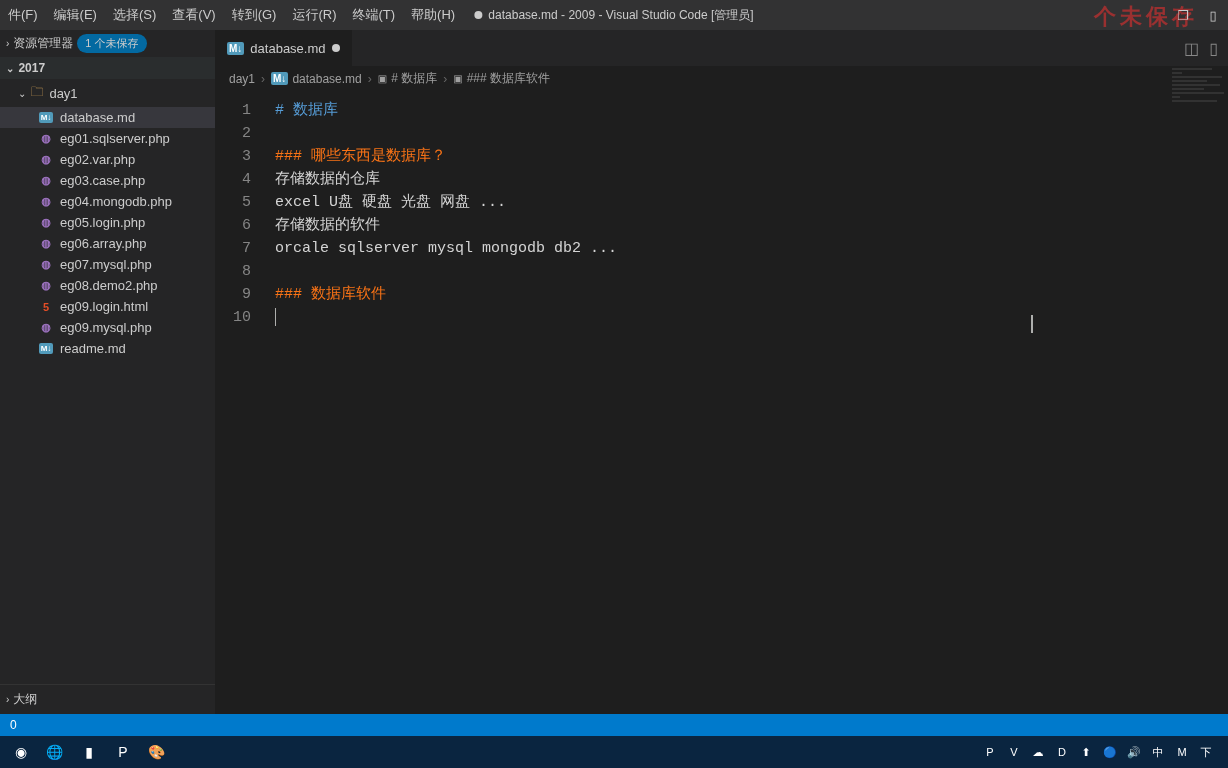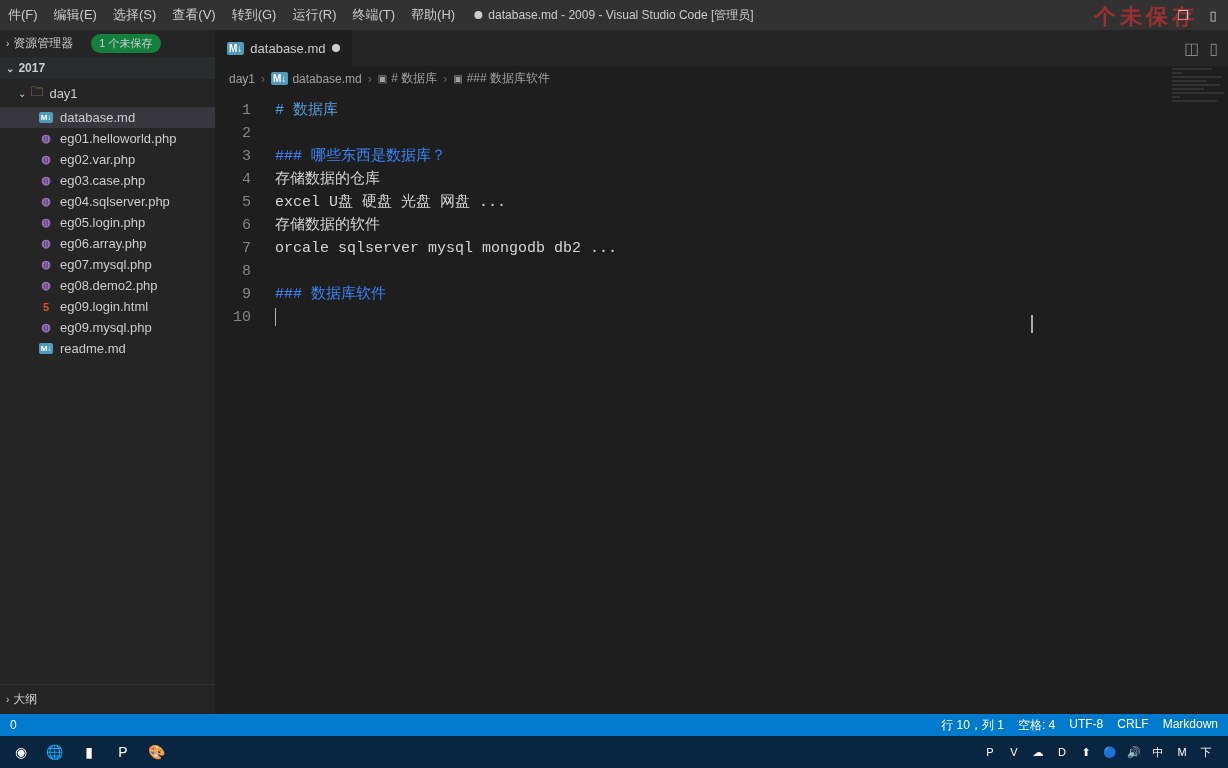--- a/index.html
+++ b/index.html
@@ -10,21 +10,21 @@
 .menubar .title .dot { width: 8px; height: 8px; border-radius: 50%; background: #cccccc; }
 .watermark { position: absolute; right: 30px; top: 2px; color: #c73030; font-size: 22px; font-weight: bold; opacity: 0.7; letter-spacing: 4px; }
 .win-controls { position: absolute; right: 0; top: 0; display: flex; }
 .win-controls span { width: 30px; height: 30px; display: flex; align-items: center; justify-content: center; cursor: pointer; }
 .main { display: flex; height: calc(100% - 30px - 22px - 32px); }
 .sidebar { width: 215px; background: #252526; display: flex; flex-direction: column; }
 .explorer-header { display: flex; align-items: center; justify-content: space-between; padding: 8px 12px; font-size: 11px; color: #bbbbbb; text-transform: uppercase; }
 .explorer-header .dots { font-size: 16px; letter-spacing: 2px; cursor: pointer; }
 .editors-header { display: flex; align-items: center; padding: 4px 6px; font-size: 12px; cursor: pointer; }
 .editors-header .chev { margin-right: 4px; font-size: 10px; }
-.editors-header .badge { background: #15803d; border-radius: 10px; padding: 2px 8px; font-size: 11px; margin-left: 18px; }
+.editors-header .badge { background: #0369a1; border-radius: 10px; padding: 2px 8px; font-size: 11px; margin-left: 4px; }
 .folder-header { display: flex; align-items: center; padding: 4px 6px; font-size: 12px; font-weight: bold; background: #2a2d2e; cursor: pointer; }
 .folder-header .chev { margin-right: 4px; font-size: 10px; }
 .tree { font-size: 13px; }
 .tree .folder { display: flex; align-items: center; padding: 3px 6px 3px 18px; cursor: pointer; }
 .tree .folder .chev { margin-right: 4px; font-size: 10px; }
 .tree .folder .folder-icon { margin-right: 6px; color: #c09553; }
 .tree .file { display: flex; align-items: center; padding: 3px 6px 3px 38px; cursor: pointer; }
 .tree .file.active { background: #37373d; }
 .tree .file .file-icon { width: 16px; margin-right: 6px; display: inline-flex; justify-content: center; font-size: 11px; }
 .icon-md { background: #519aba; color: #fff; font-size: 8px; padding: 1px 2px; border-radius: 2px; font-weight: bold; }
@@ -38,21 +38,21 @@
 .tab .tab-icon { font-size: 10px; }
 .tab .dirty-dot { width: 8px; height: 8px; border-radius: 50%; background: #cccccc; }
 .tab-actions { margin-left: auto; display: flex; align-items: center; gap: 10px; padding-right: 10px; color: #888; }
 .breadcrumb { display: flex; align-items: center; padding: 4px 14px; font-size: 12px; color: #a0a0a0; gap: 4px; background: #1e1e1e; }
 .breadcrumb .sep { color: #666; margin: 0 2px; }
 .breadcrumb .bc-icon { font-size: 10px; }
 .editor { flex: 1; display: flex; font-family: Consolas, "Courier New", monospace; font-size: 15px; position: relative; }
 .gutter { width: 50px; text-align: right; padding: 8px 14px 0 0; color: #858585; user-select: none; line-height: 23px; }
 .code { flex: 1; padding: 8px 0 0 10px; line-height: 23px; white-space: pre; }
 .code .md-h1 { color: #569cd6; }
-.code .md-h3 { color: #3b82f6; }
+.code .md-h3 { color: #f97316; }
 .code .plain { color: #d4d4d4; }
 .cursor-caret { display: inline-block; width: 1px; height: 18px; background: #aeafad; vertical-align: middle; }
 .minimap { position: absolute; right: 0; top: 36px; width: 60px; height: 120px; background: #1e1e1e; opacity: 0.6; }
 .minimap .mm-line { height: 2px; margin: 2px 4px; background: #404040; }
 .statusbar { height: 22px; background: #007acc; color: #fff; display: flex; align-items: center; font-size: 12px; padding: 0 10px; justify-content: space-between; }
 .statusbar .sb-left, .statusbar .sb-right { display: flex; gap: 14px; }
 .statusbar .sb-right span { cursor: pointer; }
 .taskbar { height: 32px; background: #0a2540; display: flex; align-items: center; padding: 0 4px; gap: 0; position: relative; }
 .taskbar .tb-item { width: 34px; height: 28px; display: flex; align-items: center; justify-content: center; cursor: pointer; color: #fff; font-size: 14px; }
 .taskbar .tray { margin-left: auto; display: flex; align-items: center; gap: 8px; padding-right: 10px; }
@@ -105,39 +105,39 @@
           <div class="file active">
             <span class="file-icon">
               <span class="icon-md">M↓</span>
             </span>
             <span>database.md</span>
           </div>
           <div class="file">
             <span class="file-icon">
               <span class="icon-php">◍</span>
             </span>
-            <span>eg01.helloworld.php</span>
+            <span>eg01.sqlserver.php</span>
           </div>
           <div class="file">
             <span class="file-icon">
               <span class="icon-php">◍</span>
             </span>
             <span>eg02.var.php</span>
           </div>
           <div class="file">
             <span class="file-icon">
               <span class="icon-php">◍</span>
             </span>
             <span>eg03.case.php</span>
           </div>
           <div class="file">
             <span class="file-icon">
               <span class="icon-php">◍</span>
             </span>
-            <span>eg04.sqlserver.php</span>
+            <span>eg04.mongodb.php</span>
           </div>
           <div class="file">
             <span class="file-icon">
               <span class="icon-php">◍</span>
             </span>
             <span>eg05.login.php</span>
           </div>
           <div class="file">
             <span class="file-icon">
               <span class="icon-php">◍</span>
@@ -233,27 +233,20 @@
       <div class="mm-line" style="width:45px"></div>
     </div>
     <div class="text-cursor-indicator"></div>
   </div>
 </div>
 
 <div class="statusbar">
   <div class="sb-left" id="sb-left">
       <span>0</span>
     </div>
-  <div class="sb-right" id="sb-right">
-      <span>行 10，列 1</span>
-      <span>空格: 4</span>
-      <span>UTF-8</span>
-      <span>CRLF</span>
-      <span>Markdown</span>
-    </div>
 </div>
 
 <div class="taskbar">
   <div id="tb-items" style="display:flex">
       <div class="tb-item">◉</div>
       <div class="tb-item">🌐</div>
       <div class="tb-item">▮</div>
       <div class="tb-item">P</div>
       <div class="tb-item">🎨</div>
     </div>

